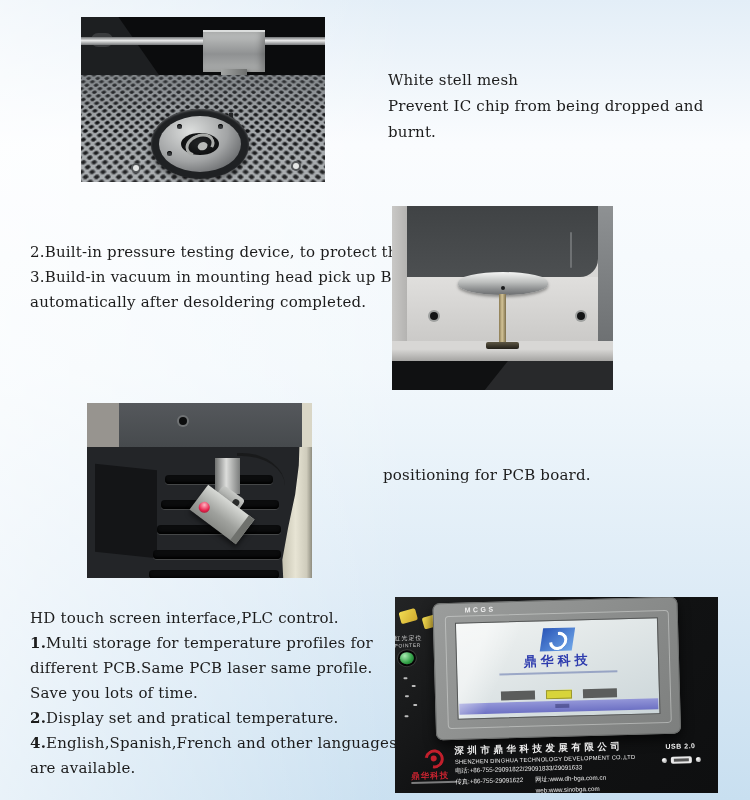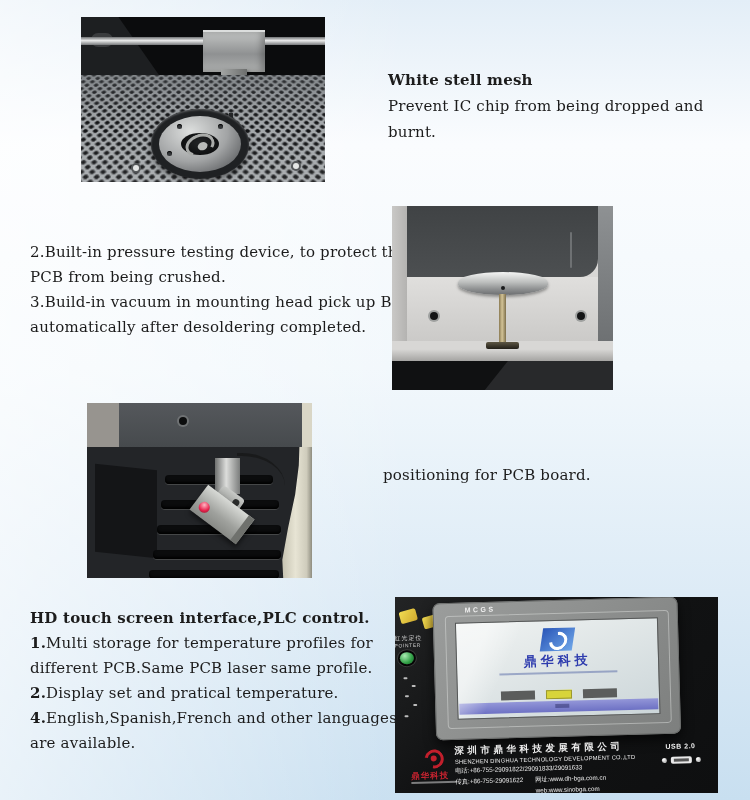--- a/index.html
+++ b/index.html
@@ -6,21 +6,21 @@
   .page{
     position:relative; width:750px; height:800px; overflow:hidden;
     background-image:
       linear-gradient(90deg, rgba(255,255,255,.6) 0%, rgba(255,255,255,0) 55%),
       linear-gradient(180deg, #e3eef7 0%, #fafcfe 18%, #f2f8fc 46%, #ddebf6 74%, #c8dff0 100%);
     font-family:"DejaVu Serif","Liberation Serif",serif;
     color:#1c1c1c;
   }
   .abs{position:absolute;}
   .txt{position:absolute; font-size:15px; line-height:25px; letter-spacing:.2px;}
-  .txt .h{font-weight:bold;}
+  .txt .h{font-weight:normal;}
   .photo{position:absolute; overflow:hidden;}
 
   
   .p1{left:81px; top:17px; width:244px; height:165px; background:#0b0c0d;}
   .p1-diag{left:0;top:0;width:78px;height:58px;background:#1d1f21;
     clip-path:polygon(0 0,48% 0,100% 100%,0 100%);}
   .p1-knob{left:10px;top:16px;width:22px;height:14px;border-radius:7px;background:#3a3c3e;}
   .p1-rod{left:0;right:0;top:20px;height:8px;
     background:linear-gradient(180deg,#6f7173,#e9eaea 45%,#77797b);}
   .p1-block{left:122px;top:13px;width:62px;height:40px;
@@ -196,21 +196,20 @@
     <div class="abs p1-screw" style="left:212px;top:146px;"></div>
   </div>
 
   <div class="txt" style="left:388px; top:67px; line-height:26px;">
     <div class="h">White stell mesh</div>
     <div class="ln">Prevent IC chip from being dropped and burnt.</div>
   </div>
 
   <div class="txt" style="left:30px; top:240px;">
     <div class="ln">2.Built-in pressure testing device, to protect the</div>
-    <div class="ln">PCB from being crushed.</div>
     <div class="ln">3.Build-in vacuum in mounting head pick up BGA chip</div>
     <div class="ln">automatically after desoldering completed.</div>
   </div>
 
   <div class="photo p2">
     <div class="abs p2-lstrip"></div>
     <div class="abs p2-rstrip"></div>
     <div class="abs p2-head">
       <div class="abs p2-headline"></div>
     </div>
@@ -253,20 +252,21 @@
   </div>
 
   <div class="txt" style="left:383px; top:463px;">
     <div class="ln">positioning for PCB board.</div>
   </div>
 
   <div class="txt" style="left:30px; top:606px;">
     <div class="h">HD touch screen interface,PLC control.</div>
     <div class="ln"><b>1.</b><span>Multi storage for temperature profiles for</span></div>
     <div class="ln"><b></b><span>different PCB.Same PCB laser same profile.</span></div>
+    <div class="ln"><b></b><span>Save you lots of time.</span></div>
     <div class="ln"><b>2.</b><span>Display set and pratical temperature.</span></div>
     <div class="ln"><b>4.</b><span>English,Spanish,French and other languages systems</span></div>
     <div class="ln"><b></b><span>are available.</span></div>
   </div>
 
   <div class="photo p4">
     <div class="p4-rot">
 
       <div class="abs p4-ybtn" style="left:7px;top:9px;transform:rotate(-14deg);"></div>
       <div class="abs p4-ybtn" style="left:30px;top:15px;transform:rotate(-14deg);"></div>

